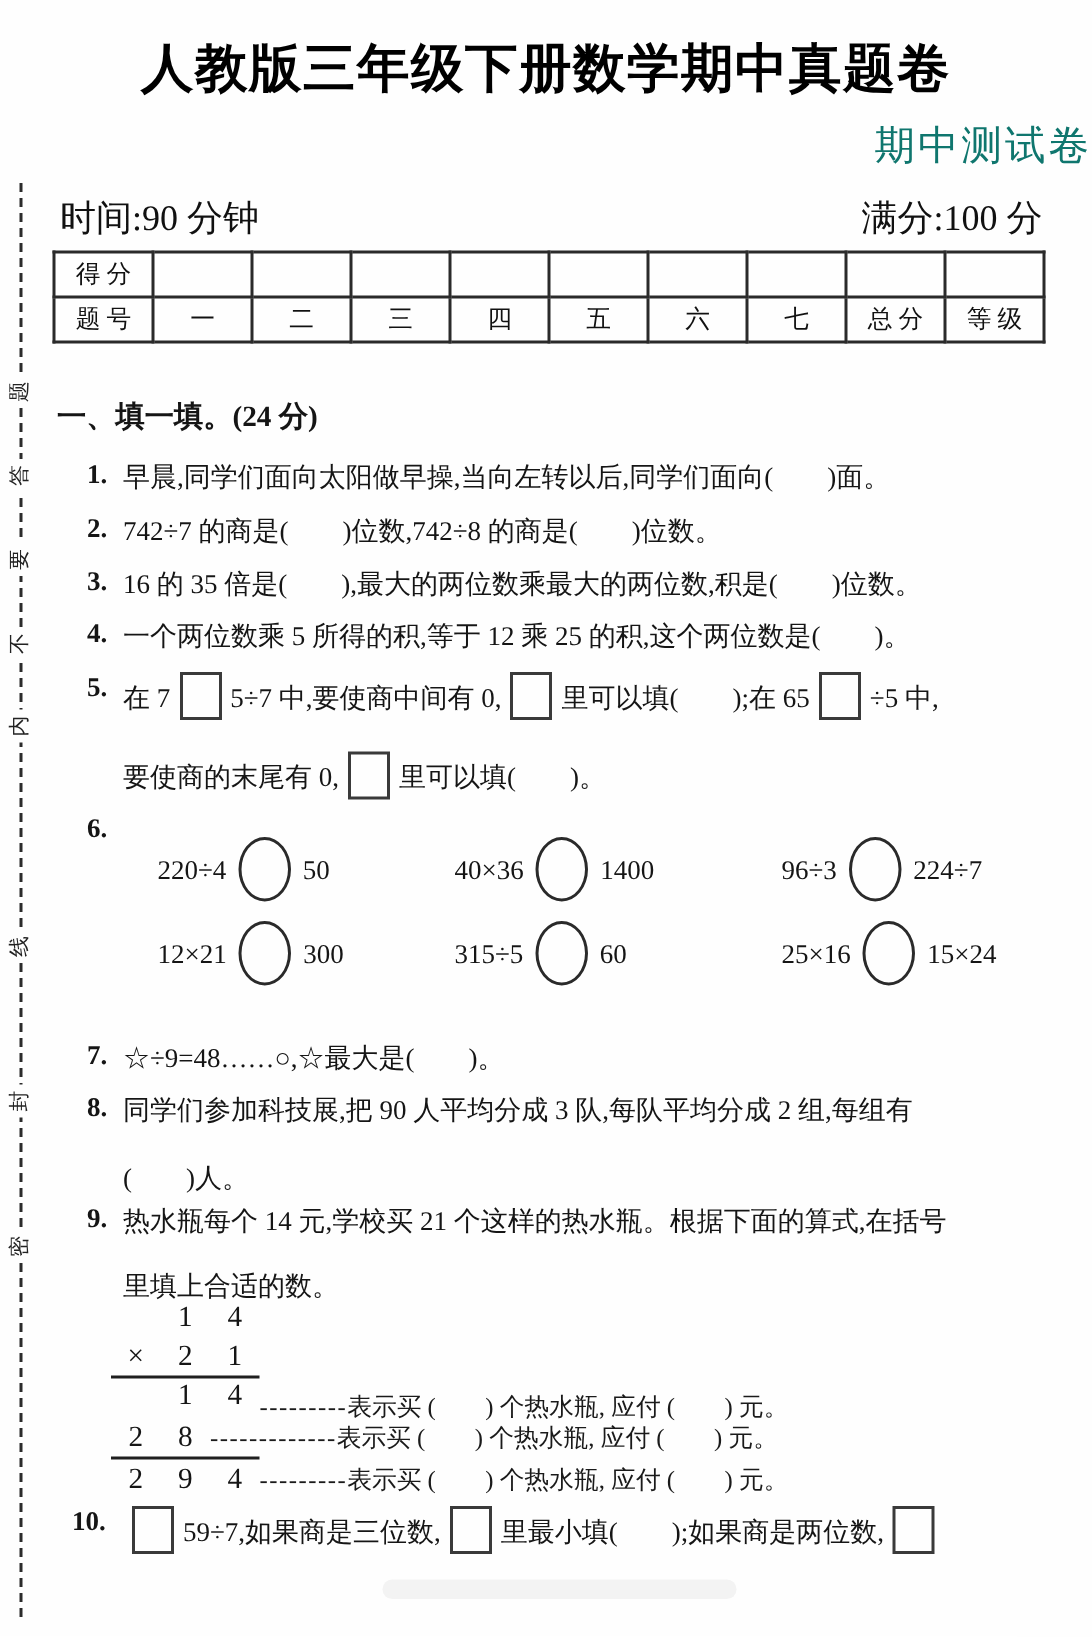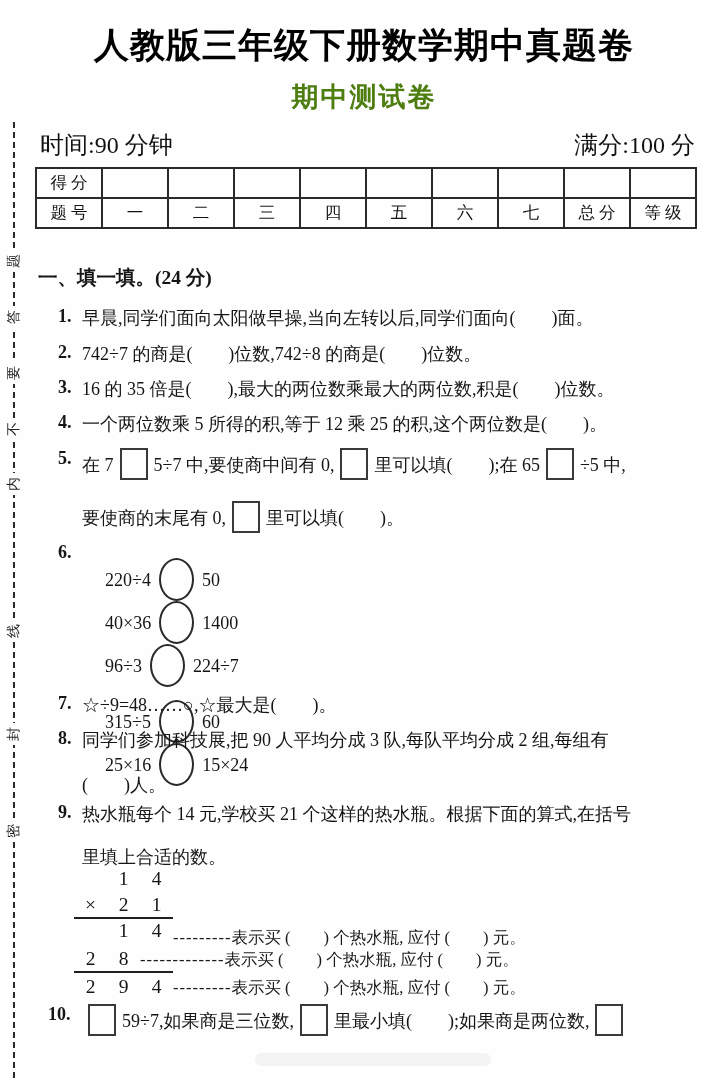--- a/index.html
+++ b/index.html
@@ -12,43 +12,43 @@
   
   .seal-line { position:absolute; left:13px; top:122px; height:956px; border-left:2px dashed #2b2b2b; }
   .seal-char {
     position:absolute; left:3px; width:22px; height:22px; text-align:center;
     font-size:14px; line-height:22px; background:#fefefe; color:#222;
     transform:rotate(-90deg);
   }
   
   .title { position:absolute; top:22px; left:0; right:0; text-align:center;
     font-size:35px; font-weight:bold; letter-spacing:1px; }
-  .subtitle { position:absolute; top:79px; left:0; right:0; text-align:center;
-    font-size:27px; font-weight:bold; color:#4d7c0f; letter-spacing:2px; }
+  .subtitle { position:absolute; top:79px; left:0; right:0; text-align:right;
+    font-size:27px; font-weight:normal; color:#0f766e; letter-spacing:2px; }
   .meta { position:absolute; top:129px; left:40px; right:33px;
     display:flex; justify-content:space-between; font-size:24px; color:#111; }
   
   .score-table { position:absolute; top:167px; left:35px; border-collapse:collapse; table-layout:fixed; }
   .score-table td { border:2px solid #2a2a2a; width:66px; height:30px;
     text-align:center; vertical-align:middle; font-size:16.5px; color:#111; }
   
   .content { position:absolute; left:38px; top:256px; width:662px; font-size:18px; }
   .sec-heading { position:absolute; top:8px; left:0; font-size:19.5px; font-weight:bold; white-space:nowrap; }
   .q { position:absolute; left:0; width:662px; }
   .qnum { position:absolute; left:20px; font-weight:bold; }
   .qnum-wide { left:10px; }
   .qtext { display:block; margin-left:44px; white-space:nowrap; }
   .qline2 { display:block; margin-left:44px; margin-top:21px; white-space:nowrap; }
   .blank-box { display:inline-block; width:28px; height:32px; border:2px solid #3a3a3a;
     vertical-align:-9px; margin:0 6px; background:transparent; }
   .cmp-circle { display:inline-block; width:35px; height:43px; border:2px solid #2a2a2a;
     border-radius:50%; vertical-align:-15px; margin:0 8px; }
   .intro-circle { display:inline-block; width:27px; height:34px; border:2px solid #2a2a2a;
     border-radius:50%; vertical-align:-10px; margin:0 3px; }
-  .cmp-row { display:flex; margin-left:67px; align-items:flex-start;flex-direction:column; }
+  .cmp-row { display:flex; margin-left:67px; align-items:flex-end; }
   .cmp-item-1 { width:198px; } .cmp-item-2 { width:218px; }
   .cmp-item { white-space:nowrap; }
   
   .mult { position:absolute; left:36px; top:610px; width:620px; }
   .m-row { display:flex; align-items:baseline; height:25px; line-height:25px; margin-bottom:1px; }
   .m-digits { display:flex; width:99px; flex:none; }
   .m-digits.u { border-bottom:2px solid #1f1f1f; }
   .m-cell { width:33px; text-align:center; font-size:19.5px; }
   .m-tail { white-space:nowrap; font-size:16.5px; color:#1a1a1a; }
   .m-tail.shift { margin-left:-33px; }
@@ -139,20 +139,21 @@
     </div>
 
     <div class="q" style="top:286px">
       <span class="qnum">6.</span>
       <div class="cmp-row" style="margin-top:16px">
         <span class="cmp-item cmp-item-1"><span>220÷4</span><span class="cmp-circle"></span><span>50</span></span>
         <span class="cmp-item cmp-item-2"><span>40×36</span><span class="cmp-circle"></span><span>1400</span></span>
         <span class="cmp-item"><span>96÷3</span><span class="cmp-circle"></span><span>224÷7</span></span>
       </div>
       <div class="cmp-row" style="margin-top:13px">
+        <span class="cmp-item cmp-item-1"><span>12×21</span><span class="cmp-circle"></span><span>300</span></span>
         <span class="cmp-item cmp-item-2"><span>315÷5</span><span class="cmp-circle"></span><span>60</span></span>
         <span class="cmp-item"><span>25×16</span><span class="cmp-circle"></span><span>15×24</span></span>
       </div>
     </div>
 
     <div class="q" style="top:437px">
       <span class="qnum">7.</span>
       <span class="qtext">☆÷9=48……○,☆最大是(　　)。</span>
     </div>
 

